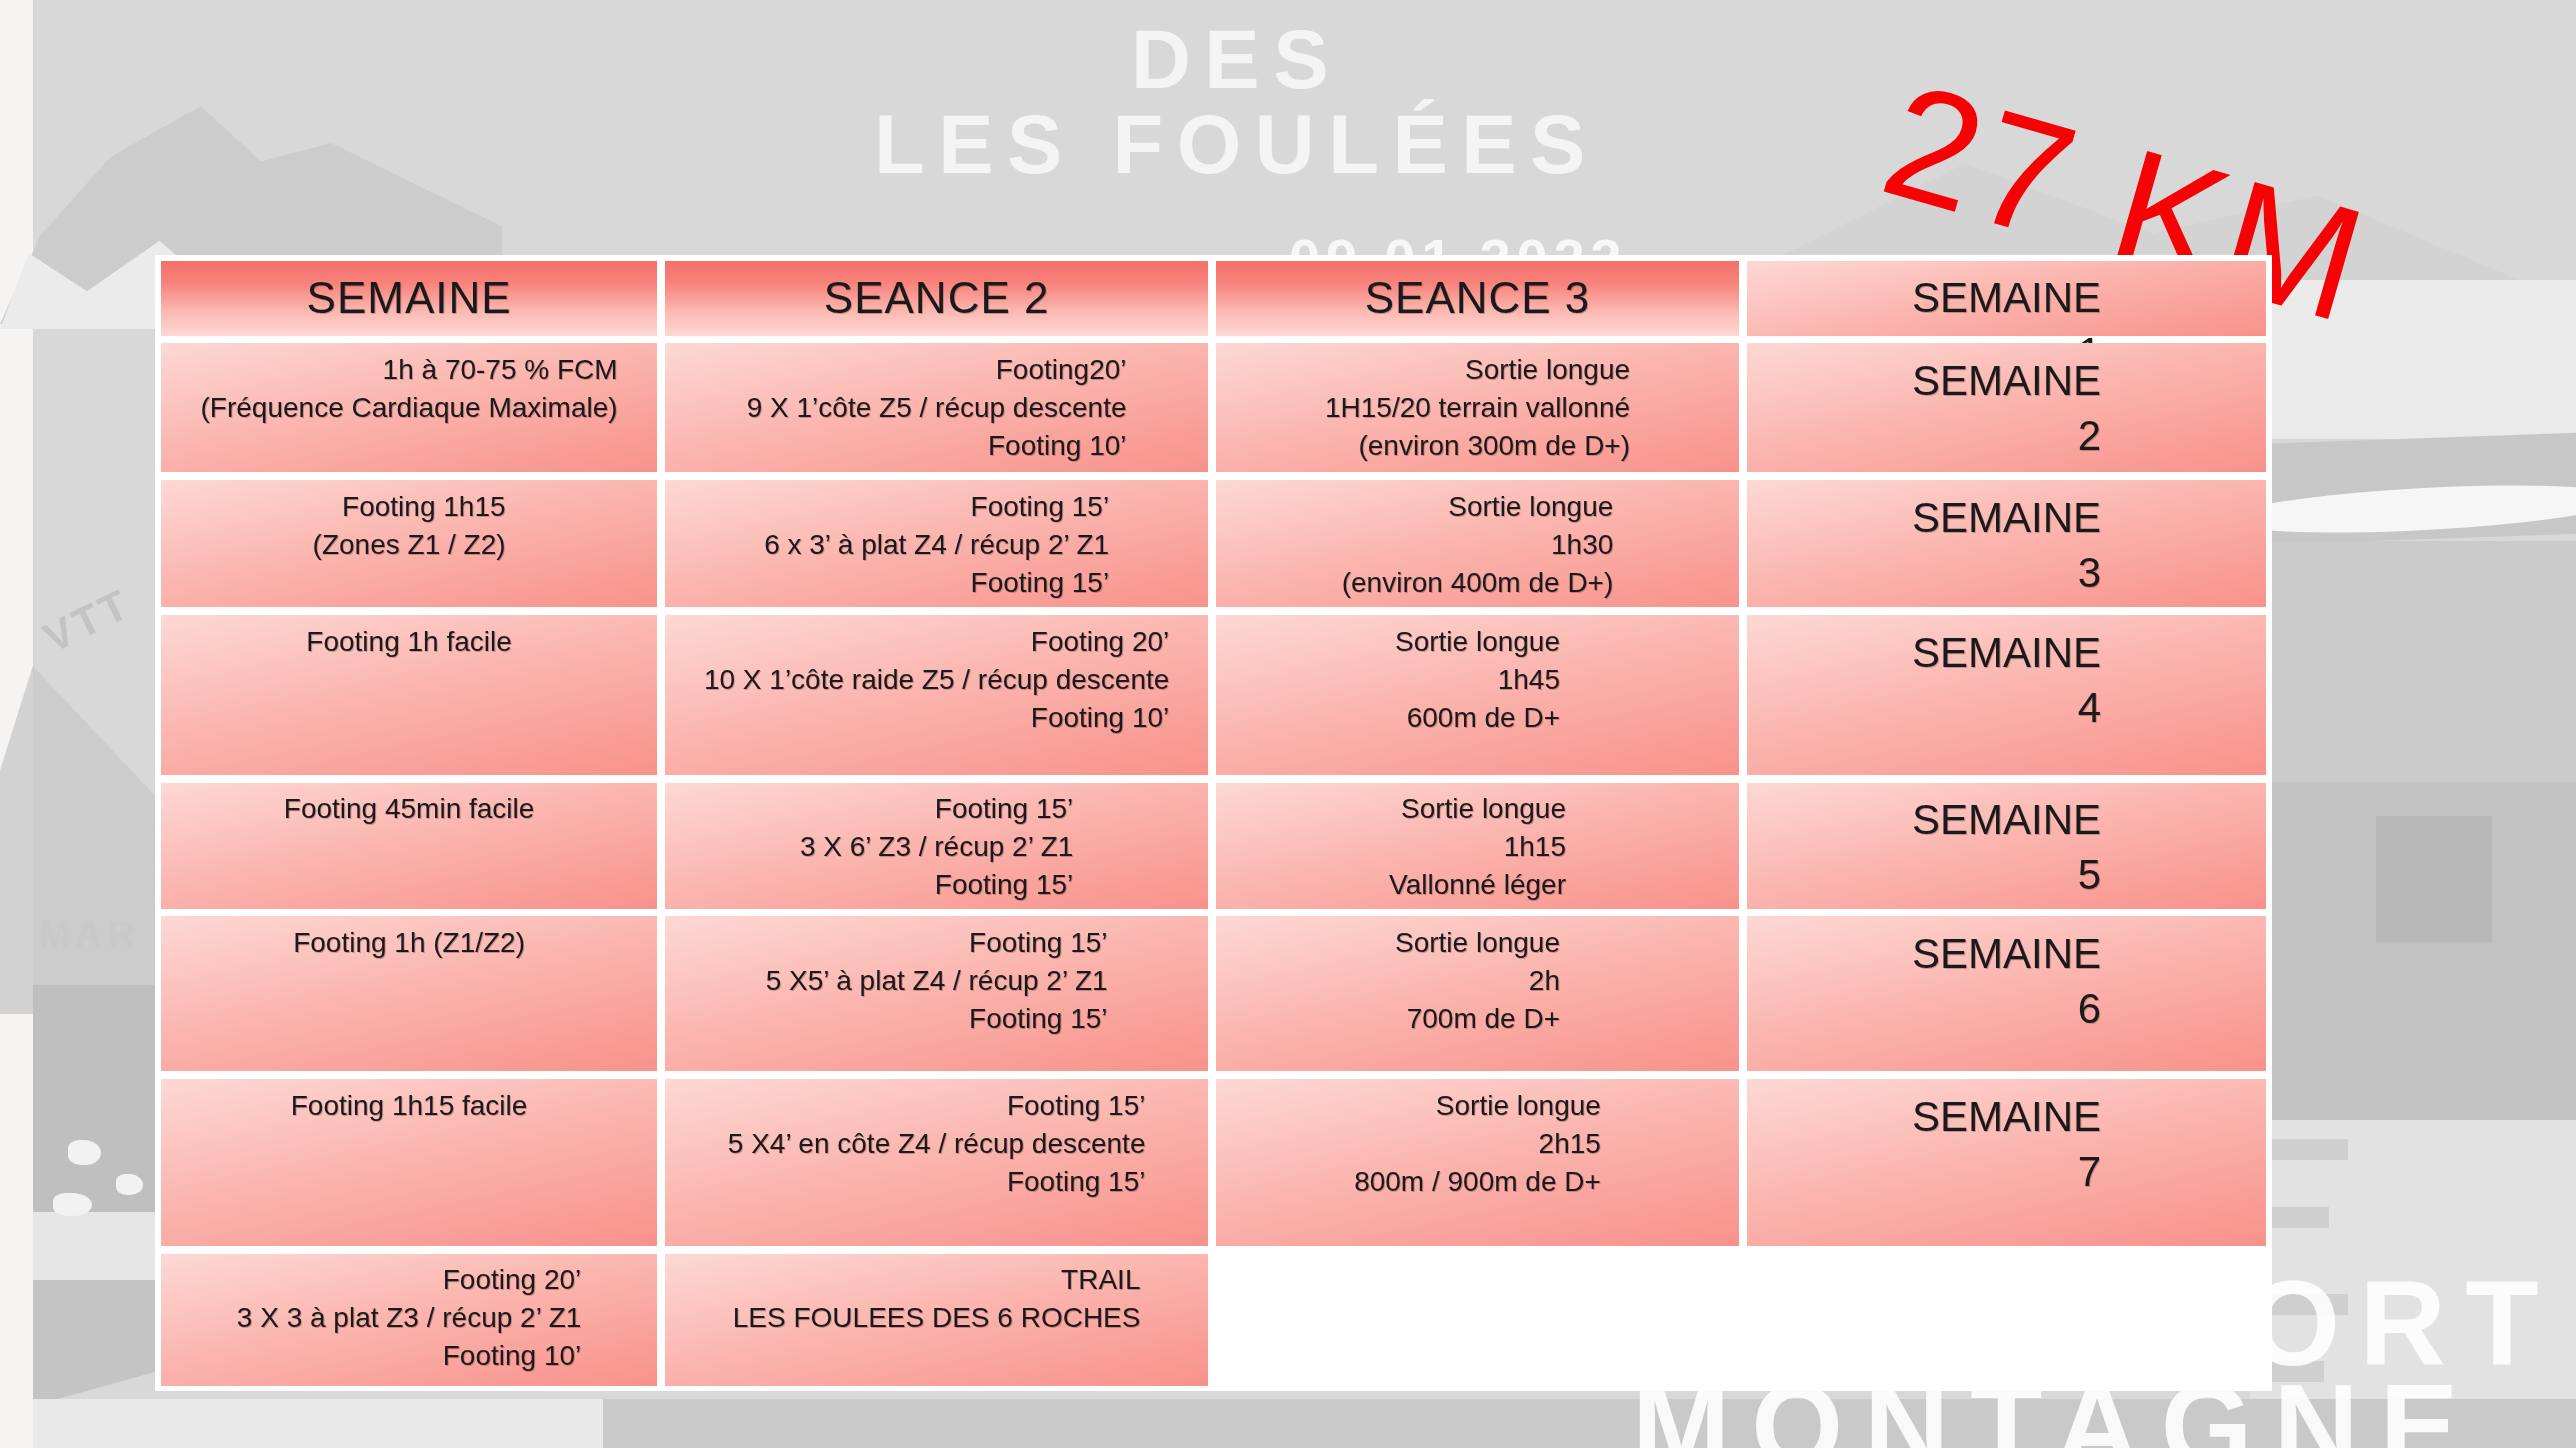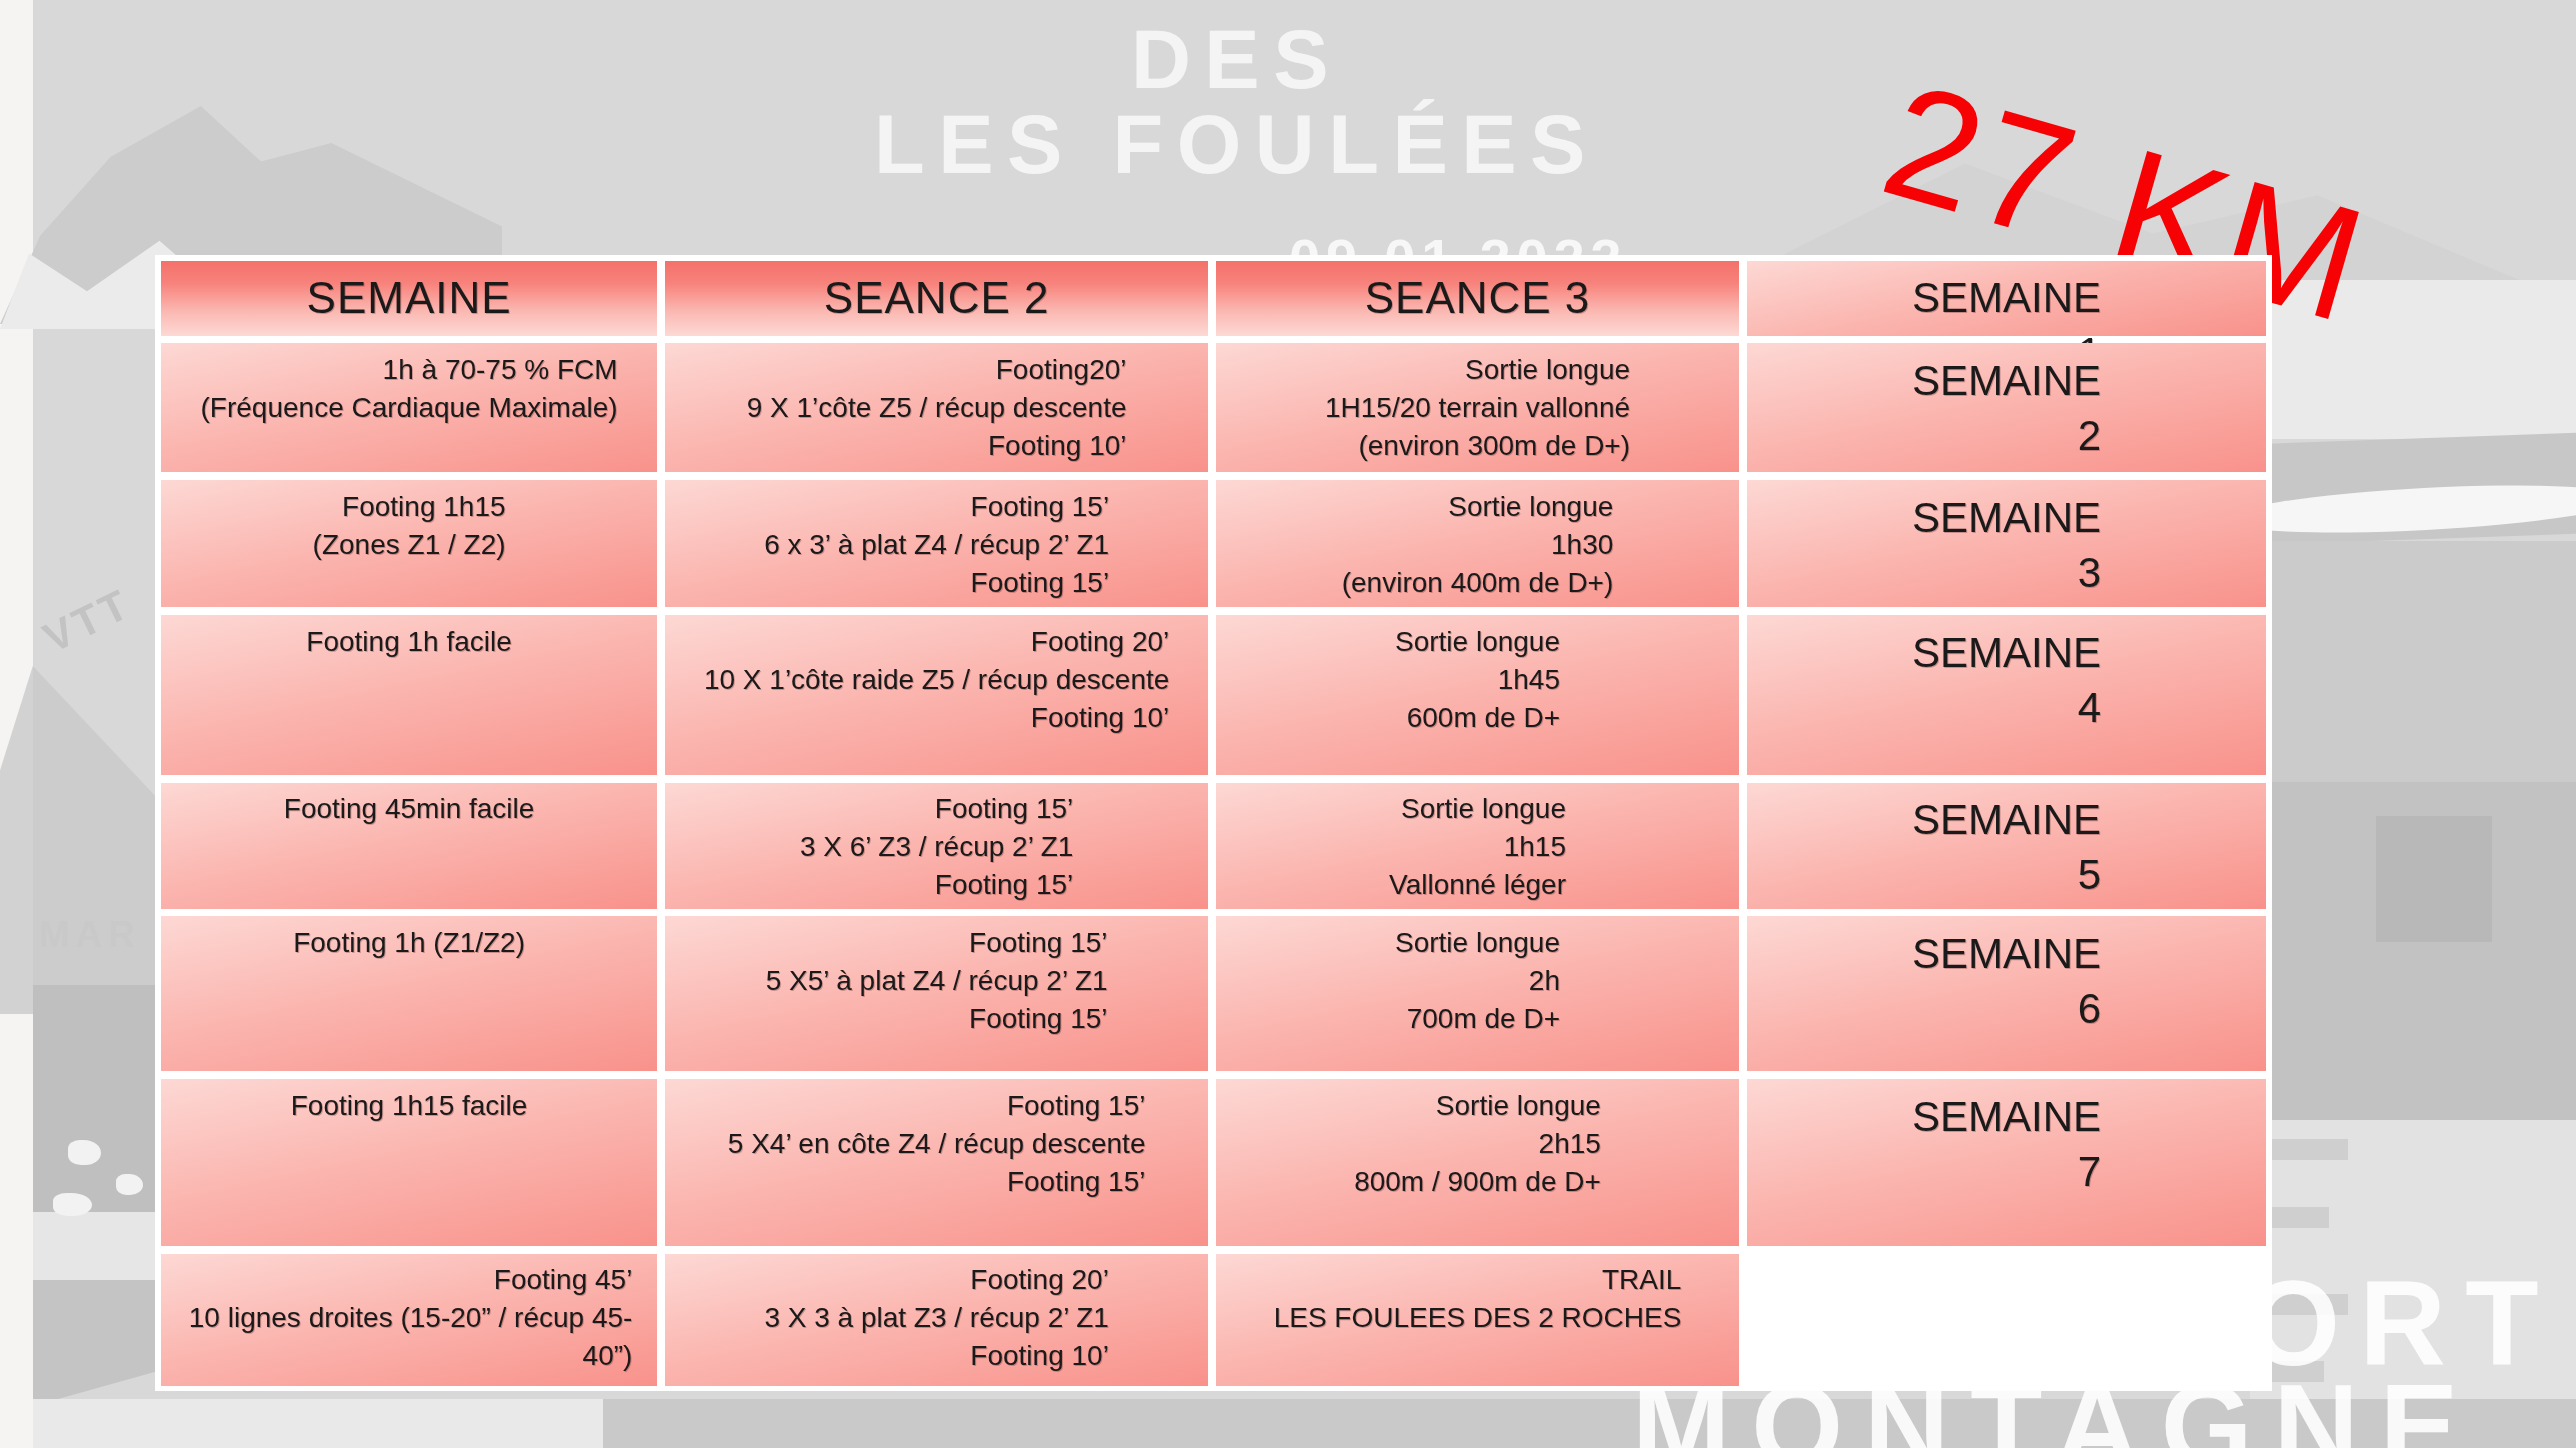--- a/index.html
+++ b/index.html
@@ -174,21 +174,19 @@
   <div class="cell td">Footing 1h15 facile</div>
   <div class="cell td">Footing 15’
 5 X4’ en côte Z4 / récup descente
 Footing 15’</div>
   <div class="cell td">Sortie longue
 2h15
 800m / 900m de D+</div>
 
   <div class="cell td week">SEMAINE
 7</div>
-  <div class="cell td">Footing 45’
-10 lignes droites (15-20” / récup 45-40”)</div>
   <div class="cell td">Footing 20’
 3 X 3 à plat Z3 / récup 2’ Z1
 Footing 10’</div>
   <div class="cell td">TRAIL
-LES FOULEES DES 2 ROCHES</div>
+LES FOULEES DES 6 ROCHES</div>
 </div>
 
 
 </body></html>

